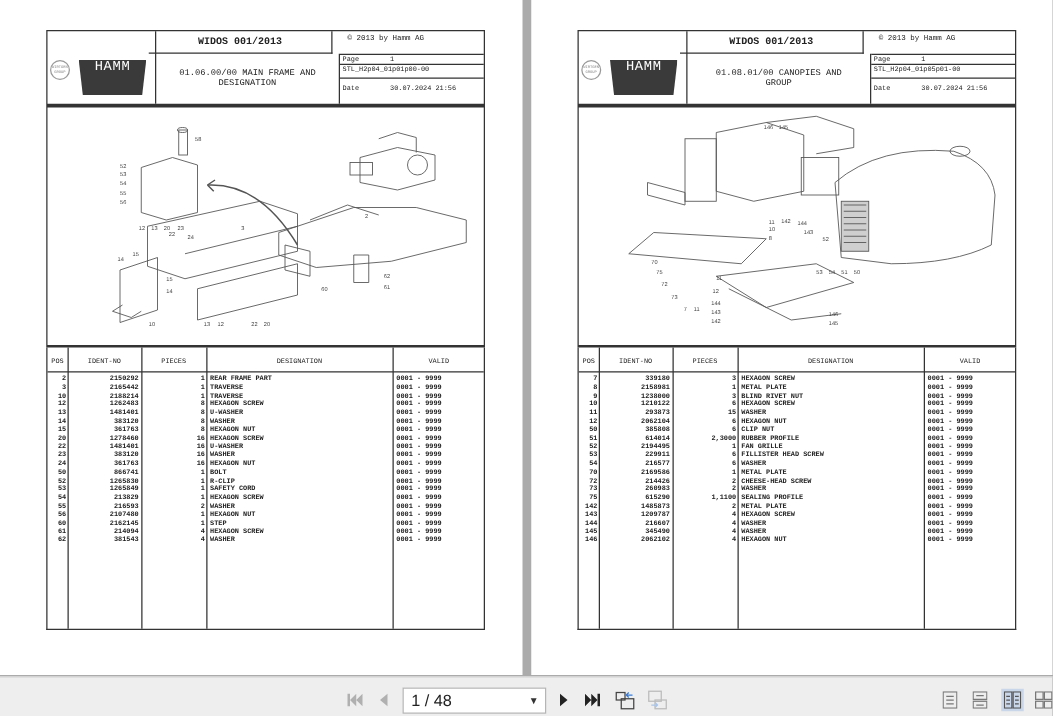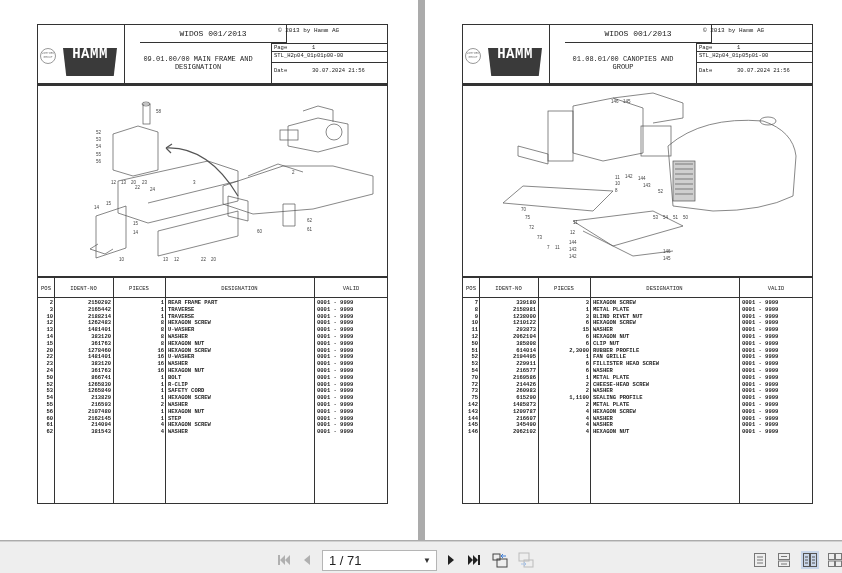--- a/index.html
+++ b/index.html
@@ -6,22 +6,22 @@
   html, body { width: 842px; height: 573px; overflow: hidden; background: #ababab; font-family: "Liberation Sans", sans-serif; }
   .viewport { position: absolute; left: 0; top: 0; width: 842px; height: 541px; background: #ababab; }
   .page { position: absolute; top: 0; height: 540px; background: #fff; }
   .page.left { left: 0; width: 418px; }
   .page.right { left: 425px; width: 417px; }
   .mono { font-family: "Liberation Mono", "DejaVu Sans Mono", monospace; color: #222; }
   .hdr { position: absolute; left: 37px; top: 24px; width: 351px; height: 60px; border: 1px solid #333; }
   .right .hdr { left: 37px; }
   .logo-cell { position: absolute; left: 0; top: 0; width: 87px; height: 58px; border-right: 1px solid #333; }
   .wirtgen { position: absolute; left: 2px; top: 23px; width: 16px; height: 16px; border: 1px solid #999; border-radius: 50%; font-size: 4px; color: #888; text-align: center; line-height: 14px; }
-  .hamm { position: absolute; left: 25px; top: 23px; width: 54px; height: 28px; background: #3a3a3a; color: #fff; font-weight: bold; font-size: 14px; text-align: center; line-height: 13px; letter-spacing: 0.5px; clip-path: polygon(0 0,100% 0,94% 100%,6% 100%); }
-  .title-cell { position: absolute; left: 102px; top: 0; width: 147px; height: 18px; border-right: 1px solid #333; border-bottom: 1px solid #333; font-size: 8px; font-weight: normal; text-align: center; line-height: 18px; }
+  .hamm { position: absolute; left: 25px; top: 23px; width: 54px; height: 28px; background: #3a3a3a; color: #fff; font-weight: normal; font-size: 11px; text-align: center; line-height: 13px; letter-spacing: 0.5px; clip-path: polygon(0 0,100% 0,94% 100%,6% 100%); }
+  .title-cell { position: absolute; left: 81px; top: 0; width: 147px; height: 18px; border-right: 1px solid #333; border-bottom: 1px solid #333; font-size: 8px; font-weight: bold; text-align: center; line-height: 18px; }
   .copy { position: absolute; left: 240px; top: 2px; font-size: 6px; }
   .desc-cell { position: absolute; left: 87px; top: 18px; width: 147px; height: 40px; border-right: 1px solid #333; font-size: 7px; text-align: center; padding-top: 12px; line-height: 8px; }
   .meta-row { position: absolute; left: 234px; width: 115px; font-size: 5.5px; padding-left: 2px; border-bottom: 1px solid #333; }
   .meta-row .k { display: inline-block; width: 38px; }
   .drawing { position: absolute; left: 37px; top: 84px; width: 351px; height: 194px; border: 1px solid #333; border-top: 2px solid #333; border-bottom: 2px solid #333; background: #fff; }
   .table { position: absolute; left: 37px; top: 278px; width: 351px; height: 226px; border: 1px solid #333; border-top: none; }
   .cols { position: absolute; top: 0; bottom: 0; border-left: 1px solid #333; }
   .thead { position: absolute; left: 0; top: 0; width: 100%; height: 20px; border-bottom: 1px solid #333; font-size: 5.5px; }
   .thead span { position: absolute; top: 7px; text-align: center; }
   .rows { position: absolute; top: 22px; left: 0; width: 100%; font-size: 5.5px; line-height: 6.8px; font-weight: bold; }
@@ -48,21 +48,21 @@
 
   <div class="page left">
     <div class="hdr mono">
       <div class="logo-cell">
         <div class="wirtgen" style="font-size:3px;line-height:4px;padding-top:3px;">WIRTGEN GROUP</div>
         <div class="hamm">HAMM</div>
       </div>
       <div class="title-cell">WIDOS 001/2013</div>
       <div class="copy">© 2013 by Hamm AG</div>
       <div class="desc-cell">
-        <div>09.01.00/00 MAIN FRAME AND</div>
+        <div>01.06.00/00 MAIN FRAME AND</div>
         <div>DESIGNATION</div>
       </div>
       <div class="meta-row" style="top:18px;height:9px;border-top:1px solid #333;">
         <span class="k">Page</span><span>1</span>
       </div>
       <div class="meta-row" style="top:27px;height:11px;">
         <span>STL_H2p04_01p01p00-00</span>
       </div>
       <div class="meta-row" style="top:42px;height:12px;border-bottom:none;">
         <span class="k">Date</span><span>30.07.2024  21:56</span>
@@ -524,21 +524,21 @@
       <path d="M8 2 L3 7 L8 12 Z M13 2 L8 7 L13 12 Z" fill="#b0b0b0"></path>
     </svg>
 </div>
 <div class="tb-btn disabled" style="left:299px;top:552px;">
   <svg width="14" height="14" viewBox="0 0 14 14">
       <path d="M10 2 L4 7 L10 12 Z" fill="#b0b0b0"></path>
     </svg>
 </div>
 
 <div class="page-select">
-  <span>1 / 71</span>
+  <span>1 / 48</span>
   <span class="caret">▼</span>
 </div>
 
 <div class="tb-btn" style="left:443px;top:552px;">
   <svg width="14" height="14" viewBox="0 0 14 14">
       <path d="M4 2 L10 7 L4 12 Z" fill="#222"></path>
     </svg>
 </div>
 <div class="tb-btn" style="left:466px;top:552px;">
   <svg width="14" height="14" viewBox="0 0 14 14">

